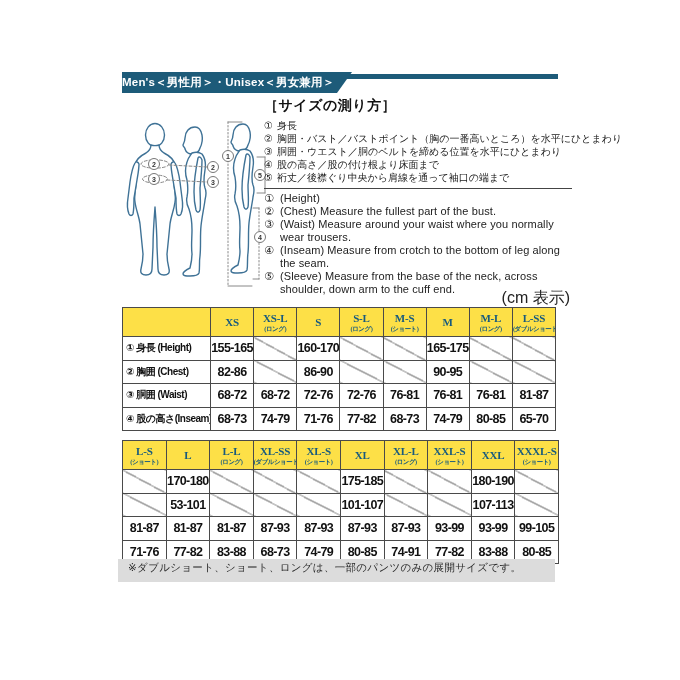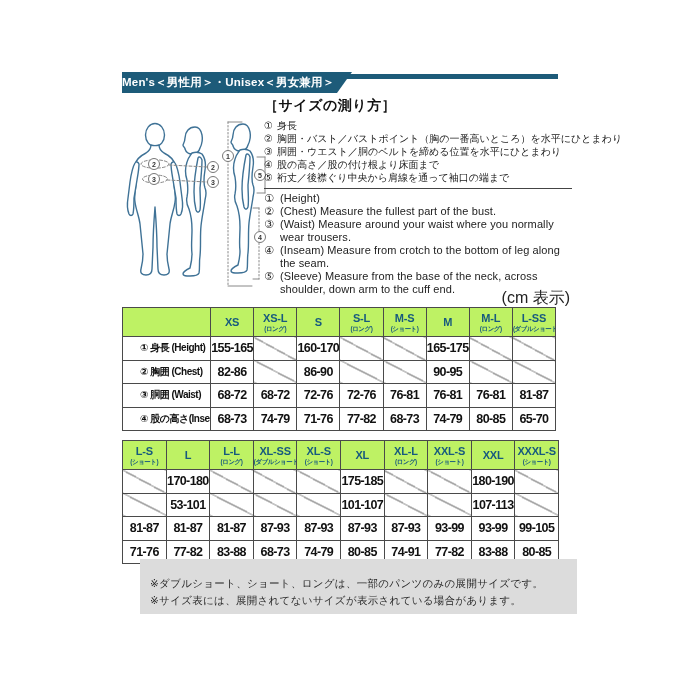--- a/index.html
+++ b/index.html
@@ -31,38 +31,38 @@
   .sep{border-top:1px solid #444;margin:4px 0 3px;}
   .el{display:flex;font-size:11px;line-height:13px;color:#222;letter-spacing:.1px;}
   .el .n{flex:0 0 16px;}
   .cm-note{position:absolute;left:264px;top:288px;width:306px;text-align:right;font-size:16px;color:#222;}
   
   .sizes{border-collapse:collapse;table-layout:fixed;position:absolute;left:122px;background:#fff;}
   #table-upper{top:307px;width:434px;}
   #table-lower{top:440px;width:437px;}
   .sizes th,.sizes td{border:1px solid #4a4a4a;padding:0;text-align:center;overflow:hidden;}
   .sizes thead th{
-    background:#bef264;color:#175a7e;height:28px;font-size:11px;font-weight:bold;
-    line-height:1.1;vertical-align:middle;letter-spacing:-.2px;
+    background:#fde047;color:#175a7e;height:28px;font-size:11px;font-weight:bold;
+    line-height:1.1;vertical-align:middle;letter-spacing:-.2px;font-family:Liberation Serif, serif;
   }
   .sizes thead th .sub{display:block;font-size:6.4px;letter-spacing:-.4px;font-weight:bold;white-space:nowrap;}
   .sizes tbody td{height:22.5px;font-size:12.5px;font-weight:bold;letter-spacing:-.6px;color:#111;white-space:nowrap;}
   .sizes tbody th{
     background:#fff;font-size:10px;font-weight:bold;text-align:left;color:#111;
-    padding-left:17px;letter-spacing:-.5px;white-space:nowrap;
+    padding-left:3px;letter-spacing:-.5px;white-space:nowrap;
   }
   .diag{
     background-image:linear-gradient(to top right,
       transparent calc(50% - .6px),#8a8a8a calc(50% - .6px),
       #8a8a8a calc(50% + .6px),transparent calc(50% + .6px));
   }
   
   .notes{
-    position:absolute;left:140px;top:559px;width:437px;box-sizing:border-box;
-    background:#dcdcdc;padding:16px 10px 6px;
+    position:absolute;left:118px;top:559px;width:437px;box-sizing:border-box;
+    background:#dcdcdc;padding:0 10px 6px;
   }
   .note-line{font-size:10.5px;color:#2a2a2a;line-height:16.5px;letter-spacing:.3px;}
 </style>
 </head>
 <body>
 
 <div class="banner">
   <div class="banner-bar"></div>
   <div class="banner-label">Men's＜男性用＞・Unisex＜男女兼用＞</div>
 </div>
@@ -337,14 +337,13 @@
         <td>74-91</td>
         <td>77-82</td>
         <td>83-88</td>
         <td>80-85</td>
       </tr>
     </tbody>
   </table>
 
 <div class="notes" id="notes-box">
     <div class="note-line">※ダブルショート、ショート、ロングは、一部のパンツのみの展開サイズです。</div>
-    <div class="note-line">※サイズ表には、展開されてないサイズが表示されている場合があります。</div>
   </div>
 
 </body></html>

